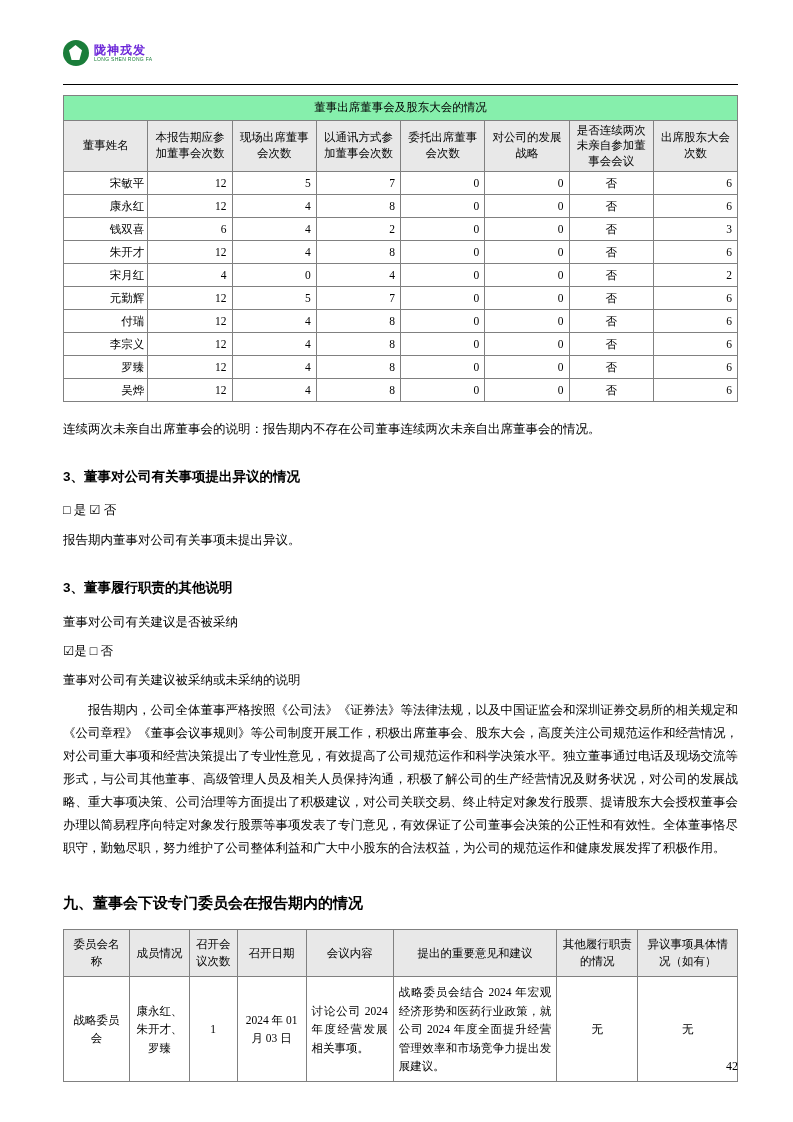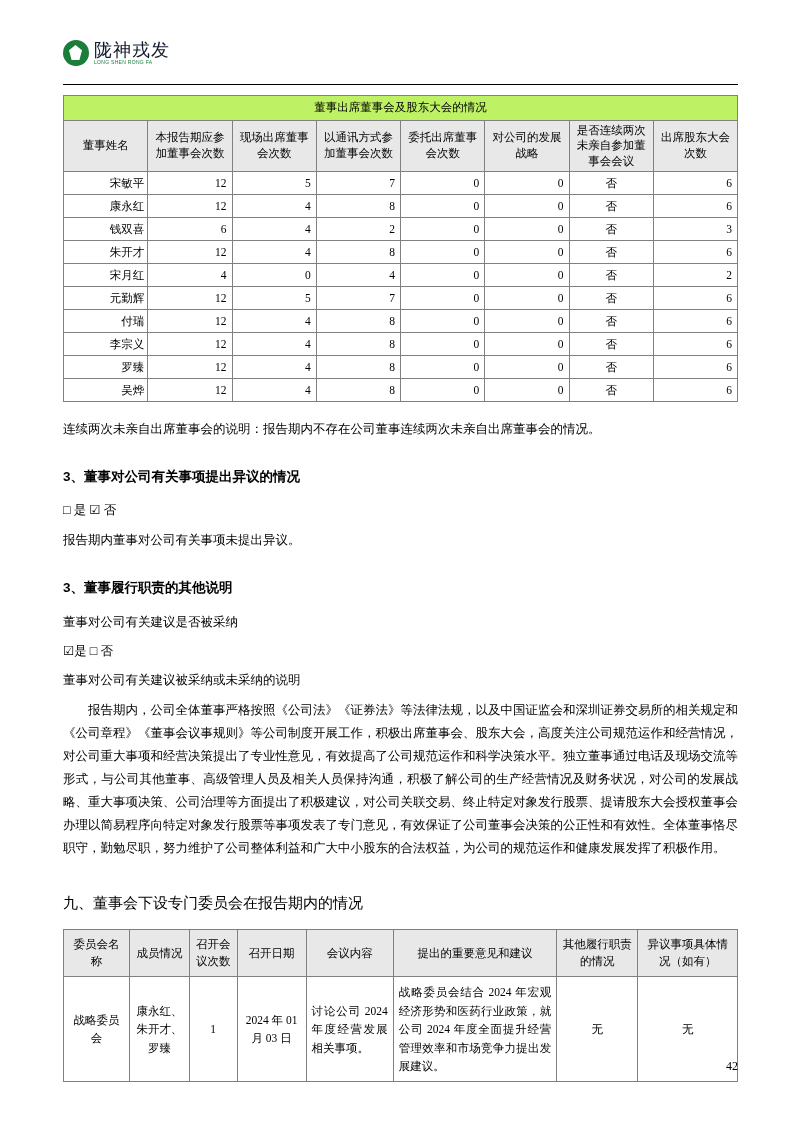--- a/index.html
+++ b/index.html
@@ -54,23 +54,23 @@
     background: #ffffff;
     clip-path: polygon(50% 0%, 100% 35%, 80% 100%, 20% 100%, 0% 35%);
   }
   .logo-text {
     display: flex;
     flex-direction: column;
     line-height: 1.05;
   }
   .logo-cn {
     font-family: "Liberation Serif", serif;
-    font-size: 18px;
-    font-weight: normal;
-    color: #0f172a;
+    font-size: 12px;
+    font-weight: bold;
+    color: #6d28d9;
     letter-spacing: 1px;
   }
   .logo-en {
     font-family: "Liberation Sans", sans-serif;
     font-size: 5px;
     color: #1a7d3a;
     letter-spacing: 0.3px;
   }
   .header-title {
     position: absolute;
@@ -98,21 +98,21 @@
   h3.sec {
     font-family: "Liberation Sans", sans-serif;
     font-size: 13.5px;
     font-weight: bold;
     margin: 0 0 12px 0;
     line-height: 1.5;
   }
   h2.chapter {
     font-family: "Liberation Sans", sans-serif;
     font-size: 15px;
-    font-weight: normal;
+    font-weight: bold;
     margin: 0 0 14px 0;
     line-height: 1.5;
   }
   p.body {
     font-size: 12.5px;
     line-height: 1.85;
     margin: 0 0 6px 0;
     text-align: justify;
   }
   p.indent {
@@ -134,21 +134,21 @@
     padding: 2px 3px;
     vertical-align: middle;
   }
   .t1 thead td {
     background: #e8e8e8;
     text-align: center;
     font-weight: normal;
     line-height: 1.35;
   }
   .t1 .title-row td {
-    background: #bef264;
+    background: #86efac;
     text-align: center;
     padding: 4px 14px;
   }
   .t1 tbody td {
     background: #ffffff;
     height: 18px;
   }
   .t1 tbody td.name {
     text-align: right;
     padding-left: 5px;

